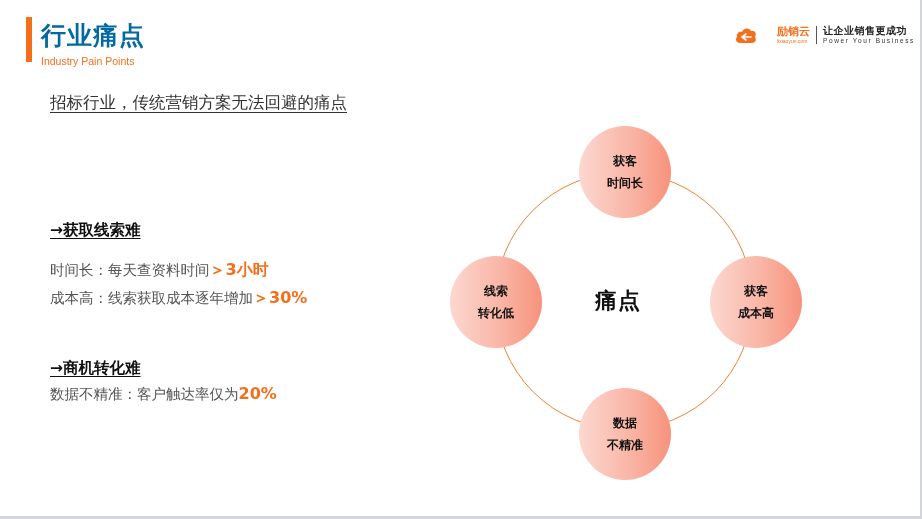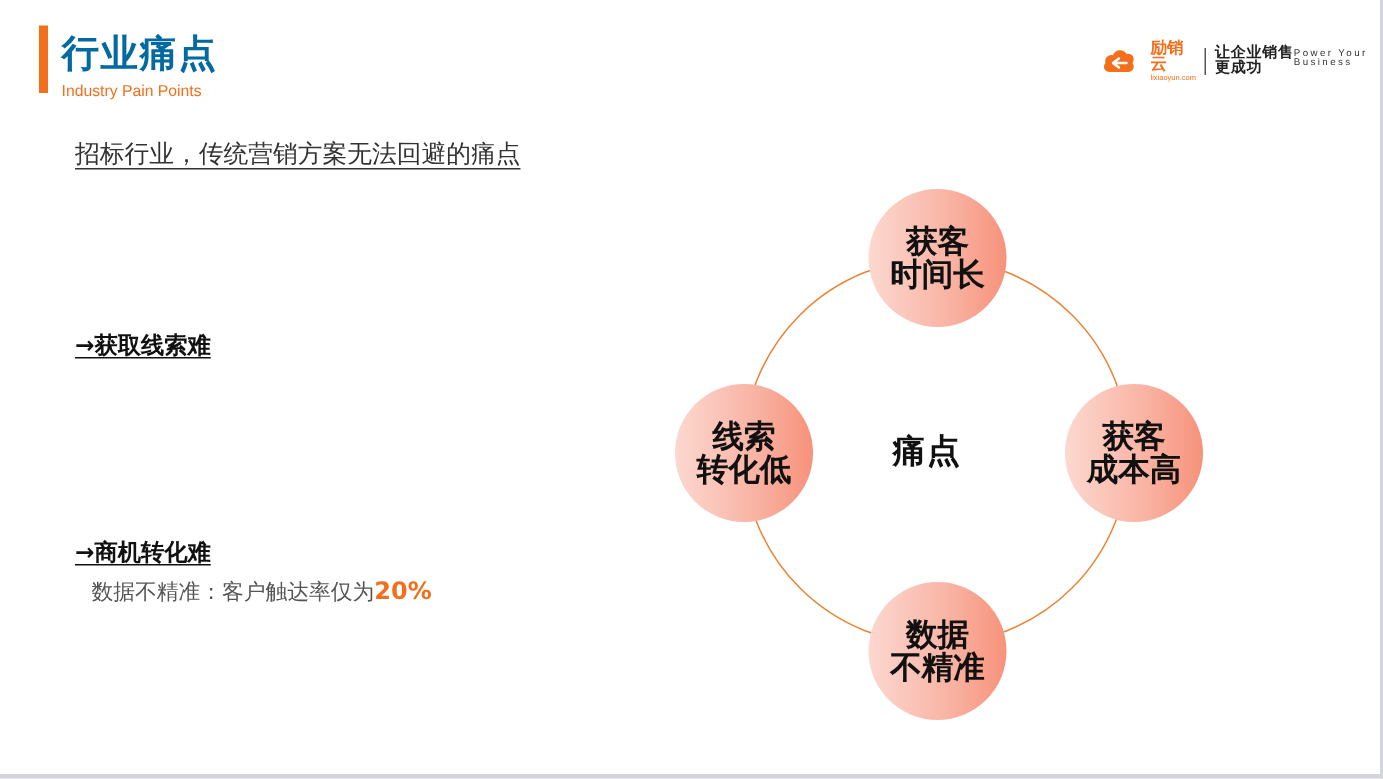--- a/index.html
+++ b/index.html
@@ -10,39 +10,39 @@
     }
     .slide { position: absolute; left: 0; top: 0; width: 920px; height: 516px; background: #fff;
       border-right: 2px solid #d4d4dc; border-bottom: 3px solid #d4d4dc; }
     .accent-bar { position: absolute; left: 26px; top: 17px; width: 6px; height: 45px; background: #f36f1c; }
     .title { position: absolute; left: 41px; top: 19px; font-size: 25px; font-weight: bold; color: #0369a1; letter-spacing: 1px; }
     .subtitle { position: absolute; left: 41px; top: 55px; font-size: 10.5px; color: #f36f1c; font-family: "Liberation Sans", sans-serif; }
 
     .brand { position: absolute; left: 735px; top: 26px; display: flex; align-items: center; }
     .brand-logo { width: 22px; height: 17px; position: relative; }
     .brand-logo svg { display: block; }
-    .brand-name-wrap { margin-left: 10px; display: flex; flex-direction: column; line-height: 1; }
+    .brand-name-wrap { margin-left: 20px; display: flex; flex-direction: column; line-height: 1; }
     .brand-name { font-size: 11px; font-weight: bold; color: #f36f1c; }
     .brand-domain { font-size: 5px; color: #f36f1c; margin-top: 2px; font-family: "Liberation Sans", sans-serif; }
     .brand-divider { width: 1px; height: 18px; background: #555; margin: 0 6px 0 6px; }
-    .brand-slogan-wrap { display: flex; flex-direction: row; line-height: 1; }
+    .brand-slogan-wrap { display: flex; flex-direction: column; line-height: 1; }
     .brand-slogan { font-size: 10px; font-weight: bold; color: #222; letter-spacing: 0.5px; }
     .brand-slogan-en { font-size: 6.5px; color: #333; letter-spacing: 1.6px; margin-top: 2px; font-family: "Liberation Sans", sans-serif; }
 
     .lead { position: absolute; left: 50px; top: 92px; font-size: 16.5px; color: #333; text-decoration: underline; text-underline-offset: 4px; }
 
     .section-head { position: absolute; left: 50px; font-size: 15.5px; font-weight: bold; color: #111; text-decoration: underline; text-underline-offset: 3px; }
     .line { position: absolute; left: 50px; font-size: 14.5px; color: #555; white-space: nowrap; }
     .hl { color: #f36f1c; font-weight: bold; font-size: 16px; }
 
     .ring { position: absolute; left: 495px; top: 172px; width: 258px; height: 258px; border: 1.5px solid #e88435; border-radius: 50%; box-sizing: border-box; }
     .node { position: absolute; width: 92px; height: 92px; border-radius: 50%;
       background: linear-gradient(90deg, #fcd8d0 0%, #f9b2a2 60%, #f7927b 100%);
       display: flex; align-items: center; justify-content: center; text-align: center;
-      font-size: 21px; font-weight: bold; color: #111; line-height: 22px; font-family: Liberation Serif, serif; }
+      font-size: 12px; font-weight: bold; color: #111; line-height: 22px; font-family: Liberation Serif, serif; }
     .node span { display: block; }
     .center-label { position: absolute; left: 595px; top: 286px; font-size: 22px; font-weight: bold; color: #111; letter-spacing: 1px; }
   </style>
 </head>
 <body>
 
 <div class="slide">
   <div class="accent-bar"></div>
   <div class="title">行业痛点</div>
   <div class="subtitle">Industry Pain Points</div>
@@ -61,23 +61,29 @@
     <div class="brand-divider"></div>
     <div class="brand-slogan-wrap">
       <span class="brand-slogan">让企业销售更成功</span>
       <span class="brand-slogan-en">Power Your Business</span>
     </div>
   </div>
 
   <div class="lead">招标行业，传统营销方案无法回避的痛点</div>
 
   <div class="section-head" style="top:220px;">→获取线索难</div>
+  <div class="line" style="top:260px;">
+    <span>时间长：每天查资料时间</span><span class="hl">＞3小时</span>
+  </div>
+  <div class="line" style="top:288px;">
+    <span>成本高：线索获取成本逐年增加</span><span class="hl">＞30%</span>
+  </div>
 
   <div class="section-head" style="top:358px;">→商机转化难</div>
-  <div class="line" style="top:384px;margin-left:11px;">
+  <div class="line" style="top:384px;">
     <span>数据不精准：客户触达率仅为</span><span class="hl">20%</span>
   </div>
 
   <div class="ring"></div>
   <div class="center-label">痛点</div>
 
   <div class="node" style="left:579px; top:126px;">
     <div>
         <span>获客</span>
         <span>时间长</span>

